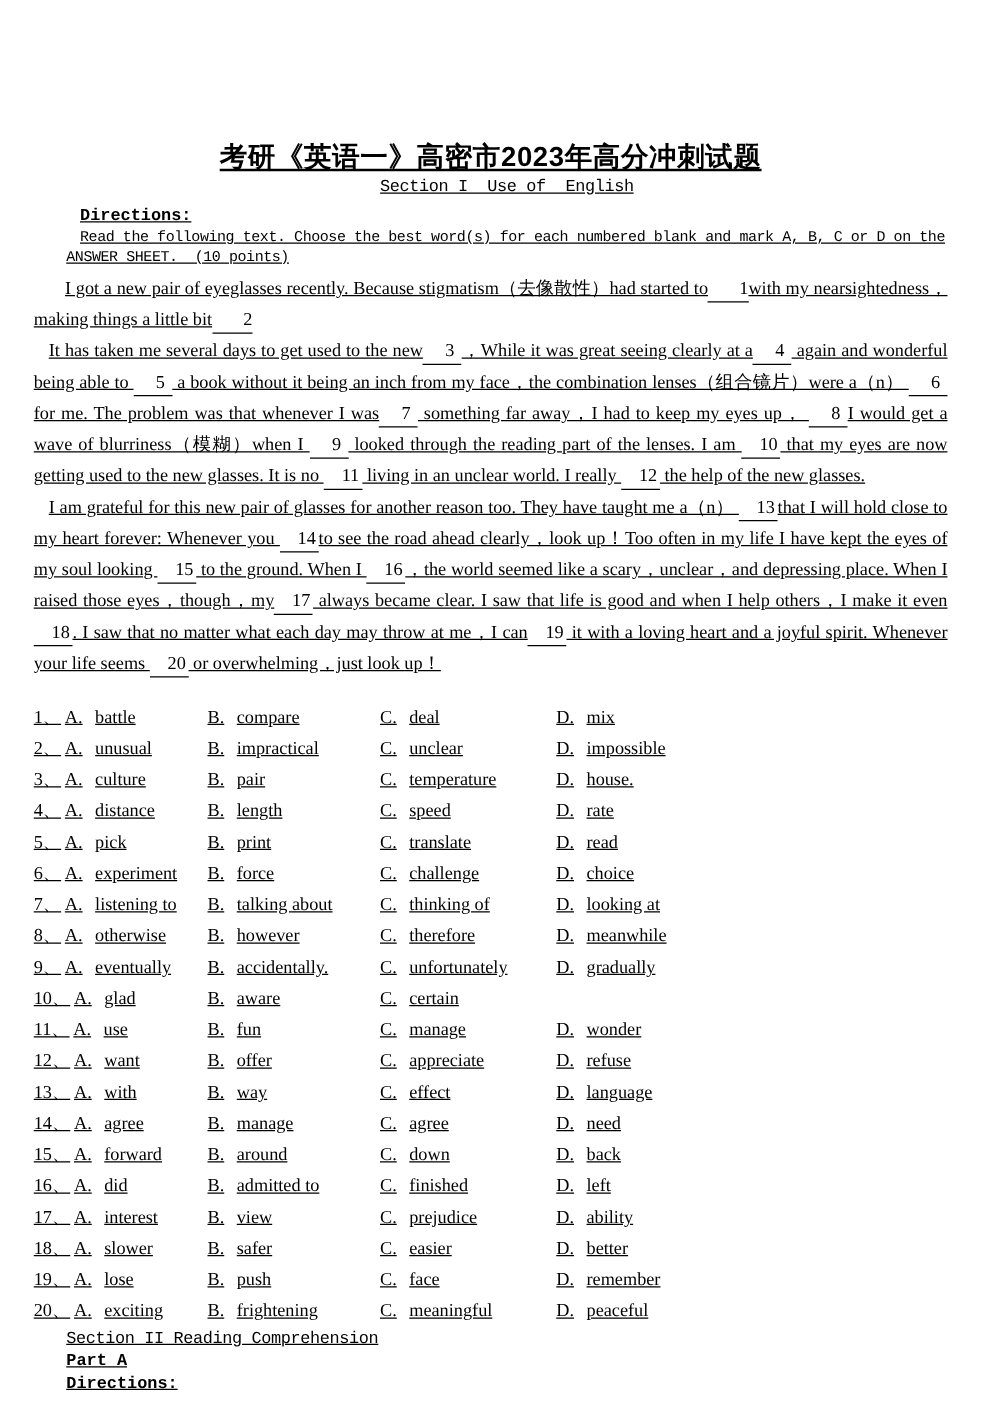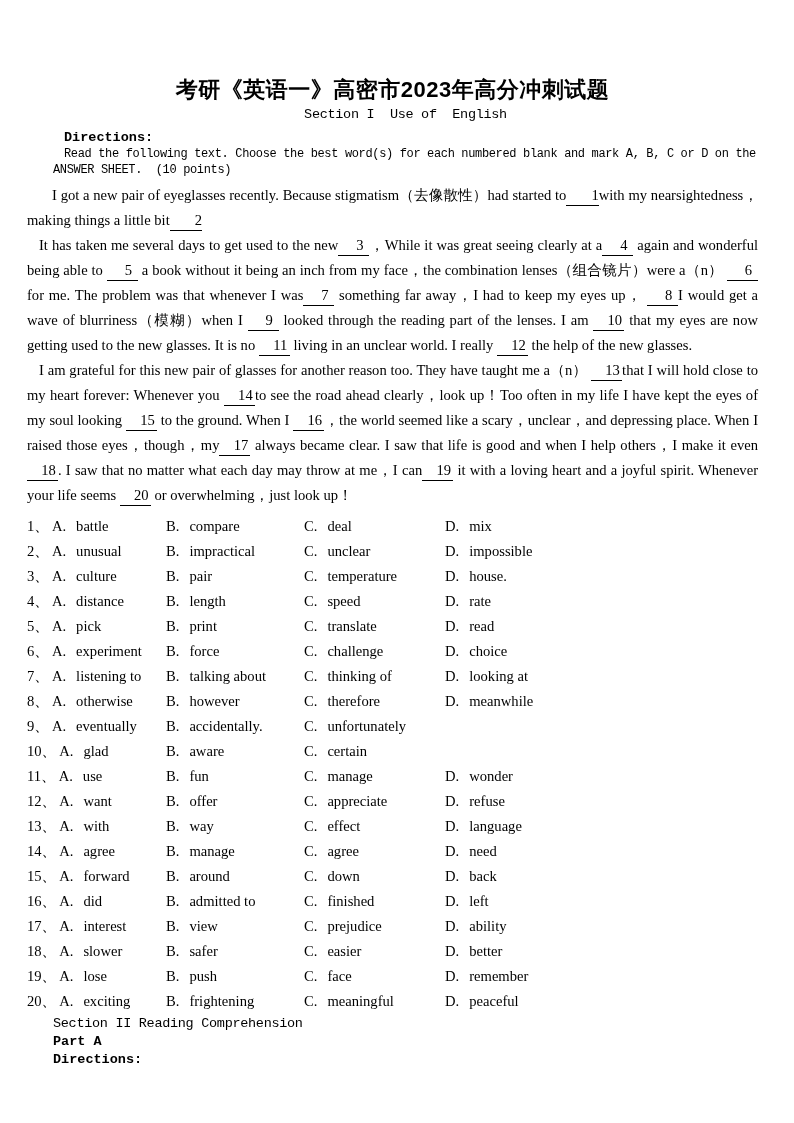--- a/index.html
+++ b/index.html
@@ -1,20 +1,21 @@
 <!DOCTYPE html>
 <html><head>
 <meta charset="utf-8">
 <style>
   html,body{margin:0;padding:0;background:#ffffff;}
   body{width:794px;height:1123px;overflow:hidden;color:#000;}
   .page{
     box-sizing:border-box;width:794px;height:1123px;
-    padding:76px 36px 20px 27px;
+    padding:112px 36px 20px 27px;
     font-family:"Liberation Serif","DejaVu Serif",serif;
+    text-decoration:underline;
   }
   .title{
     font-family:"Liberation Sans","DejaVu Sans",sans-serif;
     font-weight:bold;font-size:22px;line-height:27px;text-align:center;
     letter-spacing:0.5px;
   }
   .mono{font-family:"Liberation Mono","DejaVu Sans Mono",monospace;margin-left:26px;}
   .sec-heading{
     text-align:center;font-size:13.5px;line-height:19px;margin-top:2px;
     letter-spacing:-0.3px;white-space:pre-wrap;
@@ -29,21 +30,21 @@
   .dir-line.first{text-indent:11px;}
   .passage{margin-top:5px;font-size:14.6px;}
   .para{margin:0;line-height:25px;text-align:justify;}
   .para.indent-lg{text-indent:25px;}
   .para.indent-sm{text-indent:12px;}
   .blank{
     display:inline-block;min-width:31px;text-align:center;
     border-bottom:1px solid #000;line-height:17px;height:18px;
     font-size:14.6px;
   }
-  .questions{margin-top:6px;font-size:14.6px;}
+  .questions{margin-top:18px;font-size:14.6px;}
   .q-row{display:grid;grid-template-columns:139px 138px 141px 1fr;line-height:25px;}
   .q-cell{white-space:nowrap;overflow:visible;}
   .q-num{margin-right:3px;}
   .opt-letter{margin-right:10px;}
   .sec2-heading{
     text-align:left;font-size:13.5px;line-height:17px;margin-top:1px;
     letter-spacing:-0.3px;
   }
   .part-label{font-size:13.5px;font-weight:bold;line-height:16px;margin-top:2px;}
 </style>
@@ -112,20 +113,21 @@
       <div class="q-row">
         <div class="q-cell"><span class="q-num">8、</span><span class="opt-letter">A.</span><span>otherwise</span></div>
         <div class="q-cell"><span class="opt-letter">B.</span><span>however</span></div>
         <div class="q-cell"><span class="opt-letter">C.</span><span>therefore</span></div>
         <div class="q-cell"><span class="opt-letter">D.</span><span>meanwhile</span></div>
       </div>
       <div class="q-row">
         <div class="q-cell"><span class="q-num">9、</span><span class="opt-letter">A.</span><span>eventually</span></div>
         <div class="q-cell"><span class="opt-letter">B.</span><span>accidentally.</span></div>
         <div class="q-cell"><span class="opt-letter">C.</span><span>unfortunately</span></div>
+        <div class="q-cell"><span class="opt-letter">D.</span><span>gradually</span></div>
       </div>
       <div class="q-row">
         <div class="q-cell"><span class="q-num">10、</span><span class="opt-letter">A.</span><span>glad</span></div>
         <div class="q-cell"><span class="opt-letter">B.</span><span>aware</span></div>
         <div class="q-cell"><span class="opt-letter">C.</span><span>certain</span></div>
       </div>
       <div class="q-row">
         <div class="q-cell"><span class="q-num">11、</span><span class="opt-letter">A.</span><span>use</span></div>
         <div class="q-cell"><span class="opt-letter">B.</span><span>fun</span></div>
         <div class="q-cell"><span class="opt-letter">C.</span><span>manage</span></div>

